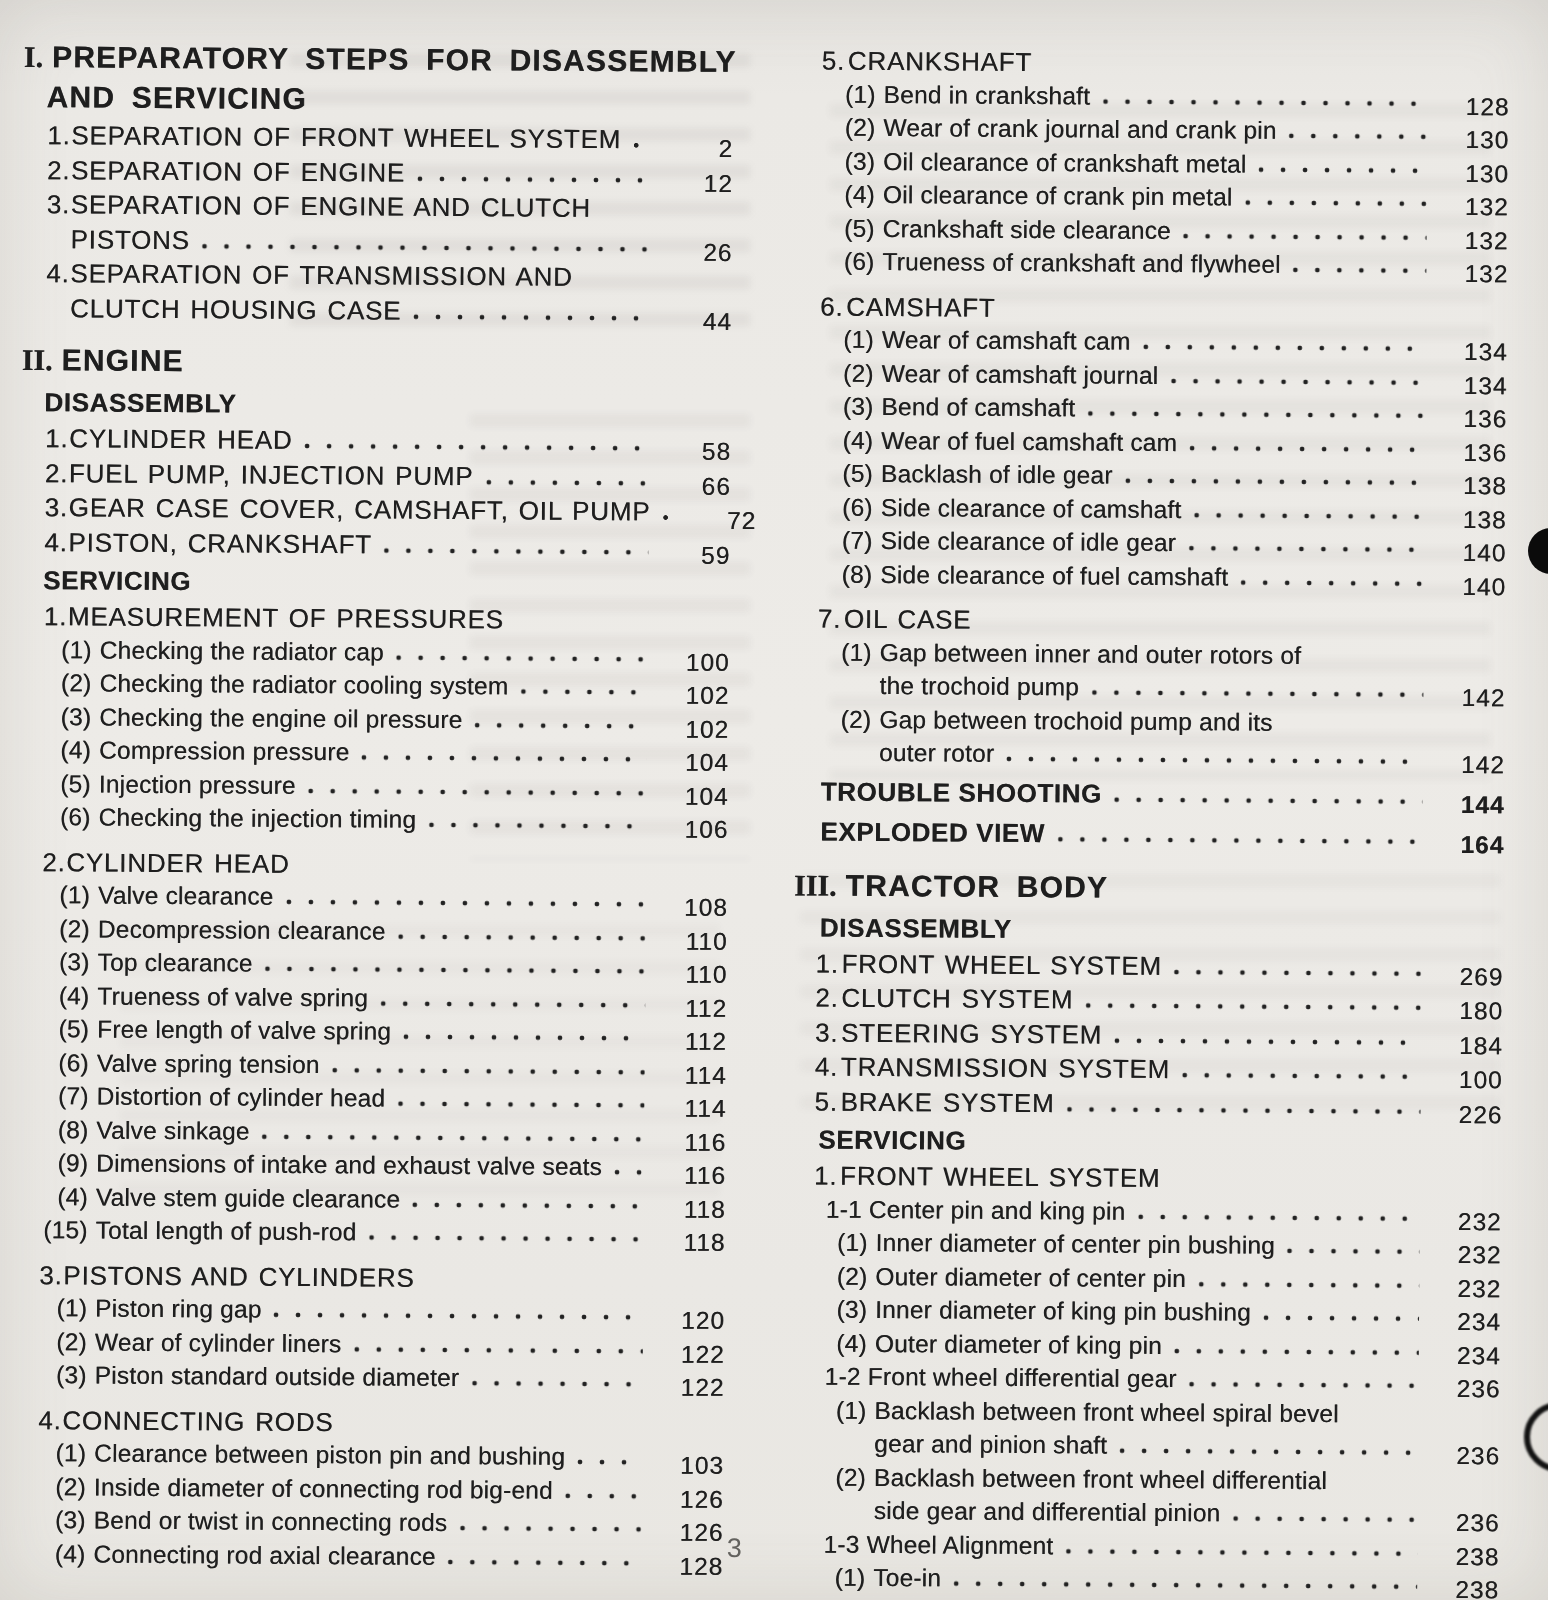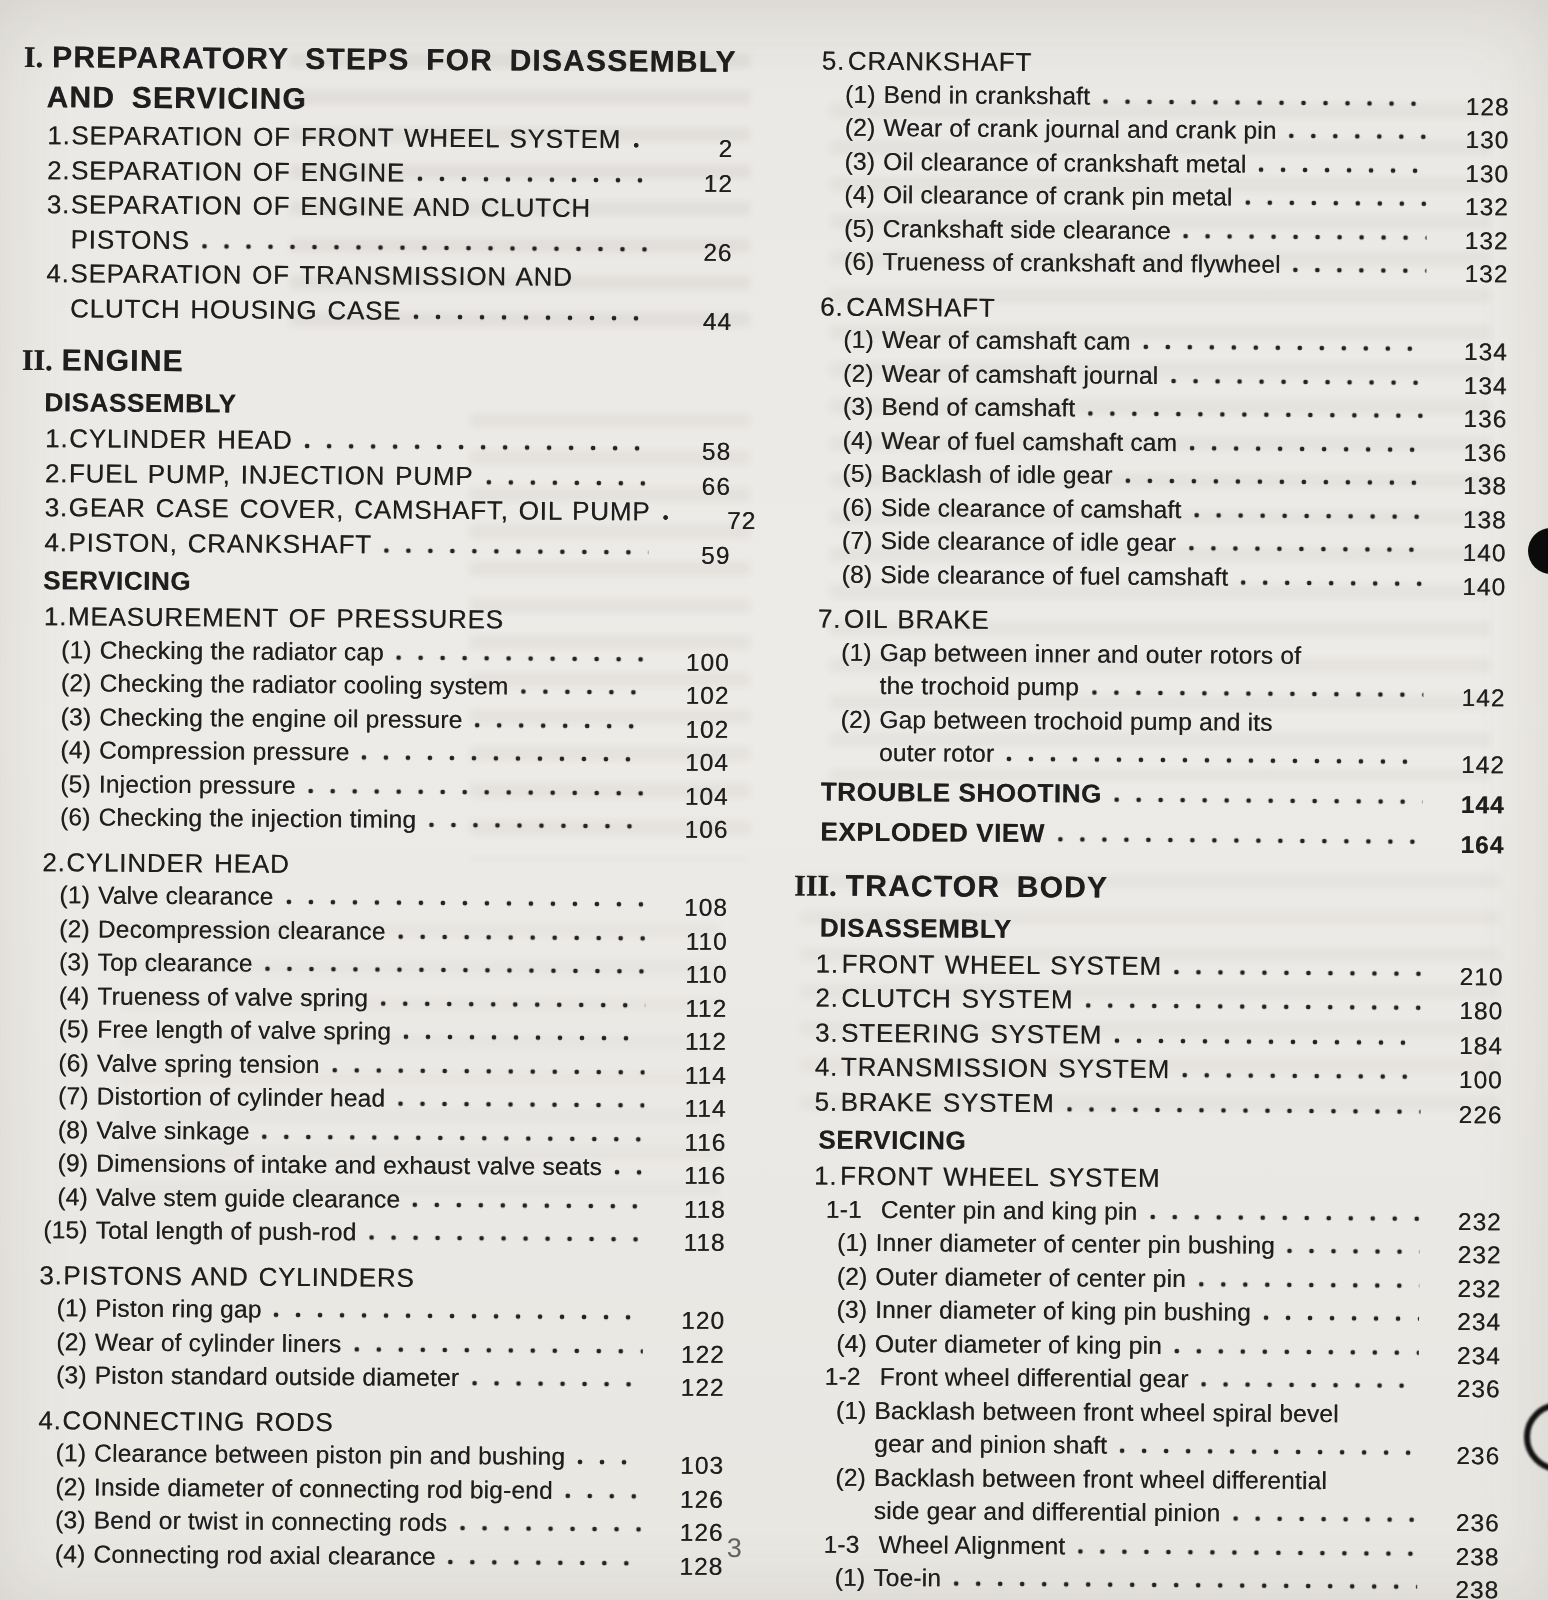--- a/index.html
+++ b/index.html
@@ -41,21 +41,21 @@
   .col-right .item .num{width:26px;}
   .col-left .item-cont{padding-left:72px;}
   .sub + .item,.sub-cont + .item{margin-top:10px;}
 
   .sub,.sub-cont,.subsec{height:33.5px;font-size:24.5px;letter-spacing:0.2px;}
   .col-left .sub{padding-left:50px;}
   .col-right .sub{padding-left:50px;}
   .sub .num{display:inline-block;width:46px;flex:none;text-align:right;margin-right:8px;}
   .col-right .sub-cont{padding-left:104px;}
   .subsec{padding-left:54px;}
-  .subsec .num{display:inline-block;width:32px;flex:none;margin-right:23px;}
+  .subsec .num{display:inline-block;width:32px;flex:none;margin-right:11px;}
 
   .leader{flex:1;min-width:12px;height:6px;align-self:baseline;
           margin:0 12px 0 12px;
           background-image:radial-gradient(circle at 3px 3px,#222 2px,rgba(0,0,0,0) 2.7px);
           background-size:22px 6px;background-repeat:repeat-x;background-position:left bottom;}
   .pg{flex:none;width:70px;text-align:right;font-size:24.5px;letter-spacing:1px;
       transform:translateY(8px);}
   .col-left .pg{margin-right:6px;}
   .col-right .pg{margin-right:2px;}
 
@@ -408,21 +408,21 @@
           <span class="pg">140</span>
         </div>
         <div class="row sub">
           <span class="num">(8)</span>
           <span class="txt">Side clearance of fuel camshaft</span>
           <div class="leader"></div>
           <span class="pg">140</span>
         </div>
         <div class="row item">
           <span class="num">7.</span>
-          <span class="txt">OIL BRAKE</span>
+          <span class="txt">OIL CASE</span>
         </div>
         <div class="row sub">
           <span class="num">(1)</span>
           <span class="txt">Gap between inner and outer rotors of</span>
         </div>
         <div class="row sub-cont">
           <span class="txt">the trochoid pump</span>
           <div class="leader"></div>
           <span class="pg">142</span>
         </div>
@@ -449,21 +449,21 @@
           <span class="num">III.</span>
           <span class="txt">TRACTOR BODY</span>
         </div>
         <div class="row group">
           <span class="txt">DISASSEMBLY</span>
         </div>
         <div class="row item">
           <span class="num">1.</span>
           <span class="txt">FRONT WHEEL SYSTEM</span>
           <div class="leader"></div>
-          <span class="pg">210</span>
+          <span class="pg">269</span>
         </div>
         <div class="row item">
           <span class="num">2.</span>
           <span class="txt">CLUTCH SYSTEM</span>
           <div class="leader"></div>
           <span class="pg">180</span>
         </div>
         <div class="row item">
           <span class="num">3.</span>
           <span class="txt">STEERING SYSTEM</span>

